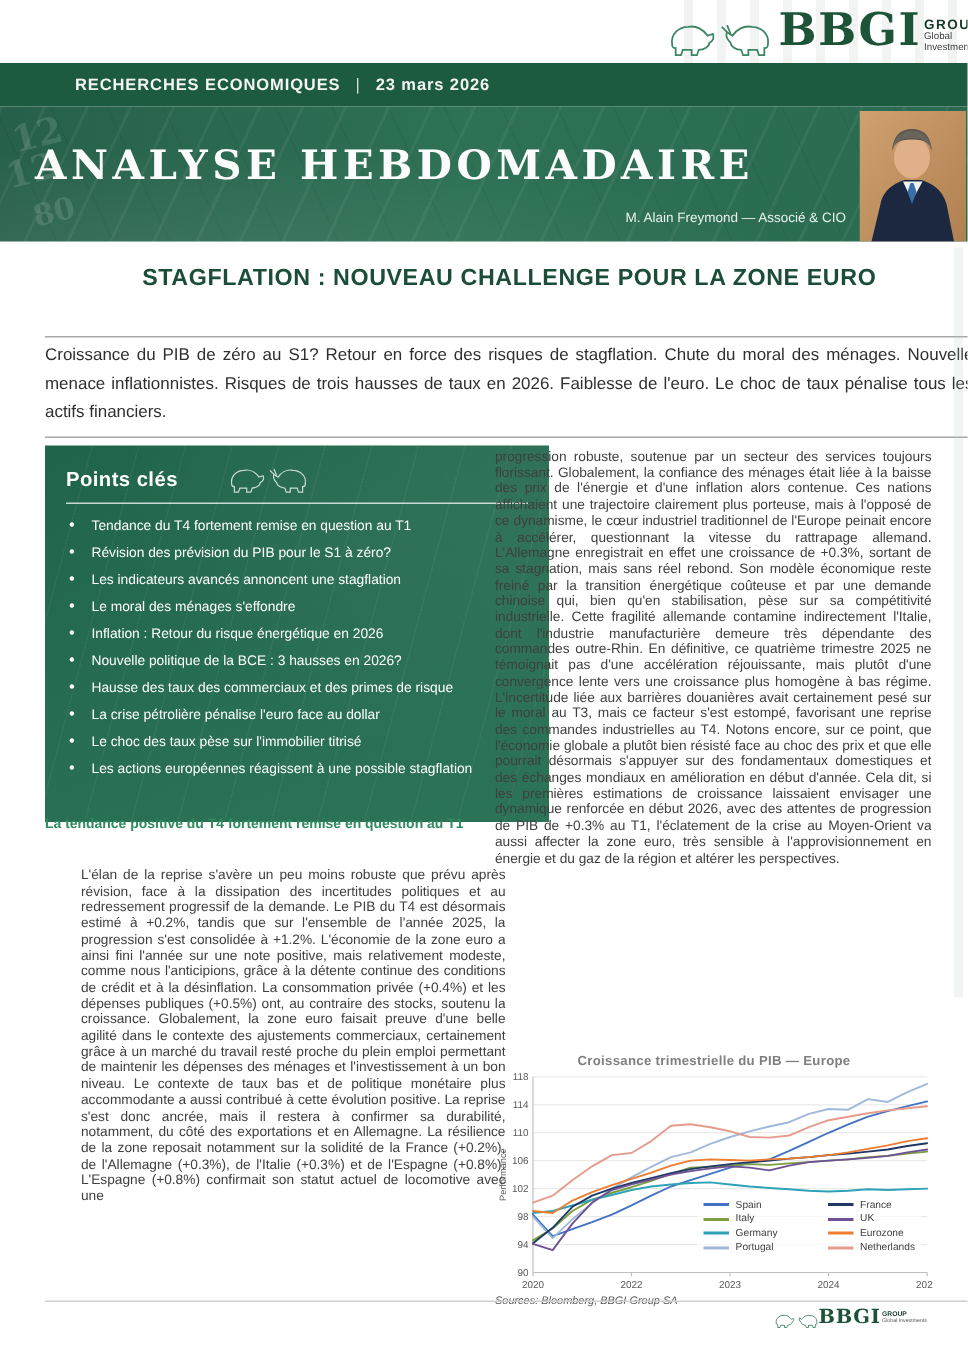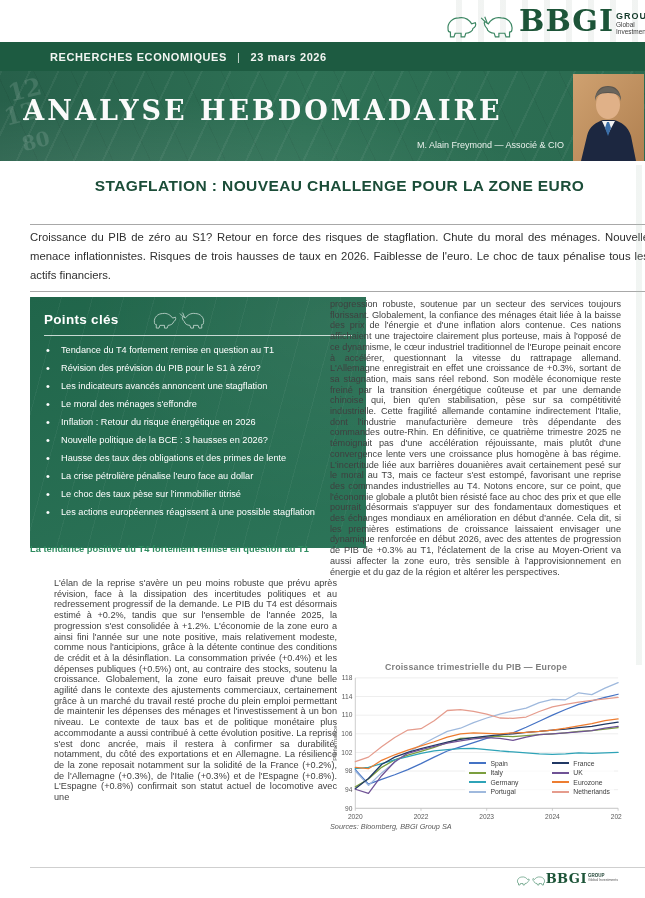--- a/index.html
+++ b/index.html
@@ -66,21 +66,21 @@
 
   
   .sub{position:absolute;top:544px;left:30px;width:283px;margin:0;
        font-size:9.3px;font-weight:bold;color:#2e8b5f;}
   .body-col{position:absolute;font-size:9.15px;line-height:1.17;color:#3f3f3f;
             text-align:justify;}
   .body-col.left{top:578px;left:30px;width:283px;height:285px;overflow:hidden;margin-left:24px;}
   .body-col.right{top:299px;left:330px;width:291px;height:378px;overflow:hidden;}
 
   
-  .chart{position:absolute;top:662px;left:330px;width:292px;margin:0;}
+  .chart{position:absolute;top:702px;left:330px;width:292px;margin:0;}
   .chart-title{text-align:center;font-size:8.8px;font-weight:bold;color:#7f7f7f;
                letter-spacing:.2px;margin-bottom:1px;}
   #chart-svg{width:292px;height:148px;display:block;}
   .legend{position:absolute;right:8px;bottom:34px;display:grid;
           grid-template-rows:repeat(4,auto);grid-auto-flow:column;column-gap:34px;row-gap:2.5px;
           background:rgba(255,255,255,.7);padding:2px 4px;}
   .lg-item{display:flex;align-items:center;white-space:nowrap;}
   .lg-swatch{display:inline-block;width:17px;height:2px;margin-right:4px;}
   .lg-label{font-size:6.8px;color:#404040;}
   .sources{font-size:7.3px;font-style:italic;color:#595959;margin-top:1px;}
@@ -171,21 +171,21 @@
         </g>
       </svg>
     </div>
     <ul class="kp-list" id="kp-list">
         <li>Tendance du T4 fortement remise en question au T1</li>
         <li>Révision des prévision du PIB pour le S1 à zéro?</li>
         <li>Les indicateurs avancés annoncent une stagflation</li>
         <li>Le moral des ménages s'effondre</li>
         <li>Inflation : Retour du risque énergétique en 2026</li>
         <li>Nouvelle politique de la BCE : 3 hausses en 2026?</li>
-        <li>Hausse des taux des obligations et des primes de lente</li>
+        <li>Hausse des taux des commerciaux et des primes de risque</li>
         <li>La crise pétrolière pénalise l'euro face au dollar</li>
         <li>Le choc des taux pèse sur l'immobilier titrisé</li>
         <li>Les actions européennes réagissent à une possible stagflation</li>
       </ul>
   </aside>
 
   <h2 class="sub">La tendance positive du T4 fortement remise en question au T1</h2>
   <div class="body-col left">L'élan de la reprise s'avère un peu moins robuste que prévu après révision, face à la dissipation des incertitudes politiques et au redressement progressif de la demande. Le PIB du T4 est désormais estimé à +0.2%, tandis que sur l'ensemble de l'année 2025, la progression s'est consolidée à +1.2%. L'économie de la zone euro a ainsi fini l'année sur une note positive, mais relativement modeste, comme nous l'anticipions, grâce à la détente continue des conditions de crédit et à la désinflation. La consommation privée (+0.4%) et les dépenses publiques (+0.5%) ont, au contraire des stocks, soutenu la croissance. Globalement, la zone euro faisait preuve d'une belle agilité dans le contexte des ajustements commerciaux, certainement grâce à un marché du travail resté proche du plein emploi permettant de maintenir les dépenses des ménages et l'investissement à un bon niveau. Le contexte de taux bas et de politique monétaire plus accommodante a aussi contribué à cette évolution positive. La reprise s'est donc ancrée, mais il restera à confirmer sa durabilité, notamment, du côté des exportations et en Allemagne. La résilience de la zone reposait notamment sur la solidité de la France (+0.2%), de l'Allemagne (+0.3%), de l'Italie (+0.3%) et de l'Espagne (+0.8%). L'Espagne (+0.8%) confirmait son statut actuel de locomotive avec une</div>
 
   <div class="body-col right">progression robuste, soutenue par un secteur des services toujours florissant. Globalement, la confiance des ménages était liée à la baisse des prix de l'énergie et d'une inflation alors contenue. Ces nations affichaient une trajectoire clairement plus porteuse, mais à l'opposé de ce dynamisme, le cœur industriel traditionnel de l'Europe peinait encore à accélérer, questionnant la vitesse du rattrapage allemand. L'Allemagne enregistrait en effet une croissance de +0.3%, sortant de sa stagnation, mais sans réel rebond. Son modèle économique reste freiné par la transition énergétique coûteuse et par une demande chinoise qui, bien qu'en stabilisation, pèse sur sa compétitivité industrielle. Cette fragilité allemande contamine indirectement l'Italie, dont l'industrie manufacturière demeure très dépendante des commandes outre-Rhin. En définitive, ce quatrième trimestre 2025 ne témoignait pas d'une accélération réjouissante, mais plutôt d'une convergence lente vers une croissance plus homogène à bas régime. L'incertitude liée aux barrières douanières avait certainement pesé sur le moral au T3, mais ce facteur s'est estompé, favorisant une reprise des commandes industrielles au T4. Notons encore, sur ce point, que l'économie globale a plutôt bien résisté face au choc des prix et que elle pourrait désormais s'appuyer sur des fondamentaux domestiques et des échanges mondiaux en amélioration en début d'année. Cela dit, si les premières estimations de croissance laissaient envisager une dynamique renforcée en début 2026, avec des attentes de progression de PIB de +0.3% au T1, l'éclatement de la crise au Moyen-Orient va aussi affecter la zone euro, très sensible à l'approvisionnement en énergie et du gaz de la région et altérer les perspectives.</div>

